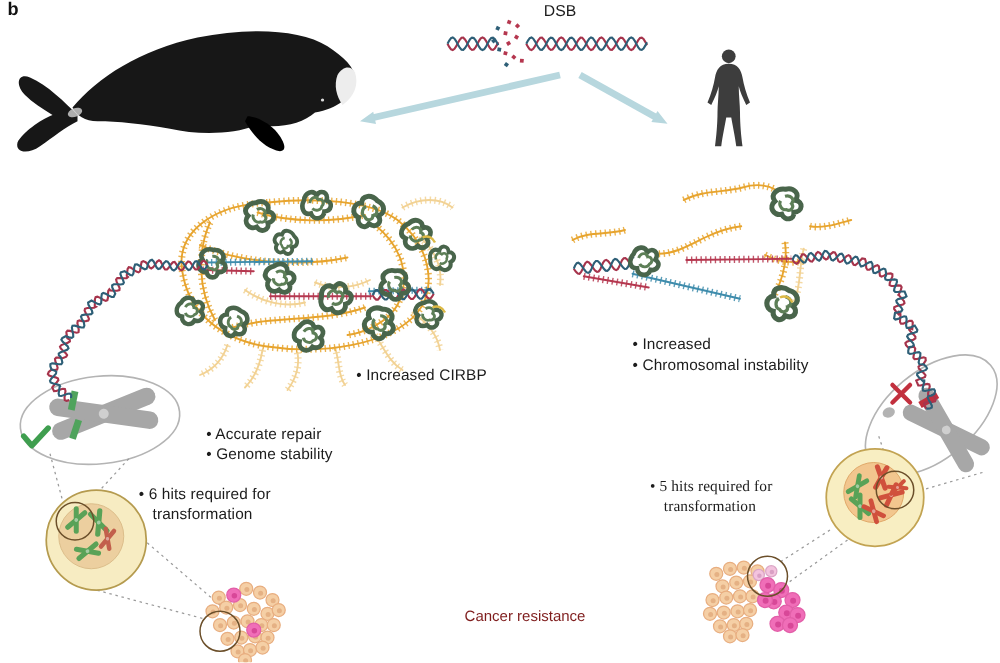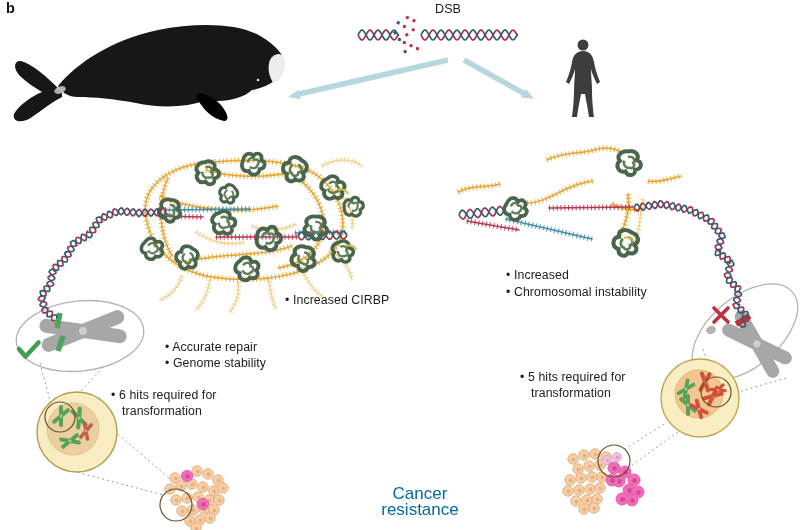--- a/index.html
+++ b/index.html
@@ -6,21 +6,21 @@
   #fig-wrap{position:relative;width:800px;height:530px;background:#ffffff;overflow:hidden;
             font-family:"Liberation Sans",sans-serif;}
   svg{position:absolute;left:0;top:0;}
   .note{position:absolute;font-size:12.3px;line-height:1.34;color:#1c1c1c;letter-spacing:.1px;}
   .hang{padding-left:11px;text-indent:-11px;}
   #label-b{position:absolute;left:6px;top:0px;font-size:14.5px;font-weight:bold;color:#111;}
   #dsb-label{position:absolute;left:419px;top:2px;width:42px;text-align:right;font-size:12.6px;color:#1c1c1c;}
   #right-outcomes .ln{line-height:17.2px;}
   #left-outcomes .ln{line-height:15.9px;}
   #footer-caption{position:absolute;left:352px;top:486px;width:136px;text-align:center;
-                  font-size:17px;line-height:15.6px;color:#0369a1;}
+                  font-size:12px;line-height:15.6px;color:#7f1d1d;}
   path.bristle{fill:none;stroke-width:1.5;stroke-linecap:round;}
   path.bristle-hair{fill:none;stroke-width:5.6;stroke-dasharray:1.1 2.7;opacity:.85;stroke-linecap:butt;}
   .dna-red{fill:none;stroke:#a6344c;stroke-width:1.7;}
   .dna-blue{fill:none;stroke:#2e5f77;stroke-width:1.7;}
   .dash{stroke:#9b9b9b;stroke-width:1;stroke-dasharray:2 3;fill:none;}
   .zoom-ellipse{fill:#fff;stroke:#b4b4b4;stroke-width:1.3;}
   .mini-circle{fill:none;stroke:#6b4f2a;stroke-width:1.2;}
 </style>
 </head>
 <body>
@@ -378,19 +378,19 @@
   <div class="ln">• Genome stability</div>
 </div>
 
 <div class="note hang" style="left:111px;top:387px;width:126px;">• 6 hits required for transformation</div>
 
 <div class="note" id="right-outcomes" style="left:506px;top:267px;">
   <div class="ln">• Increased</div>
   <div class="ln">• Chromosomal instability</div>
 </div>
 
-<div class="note hang" style="left:520px;top:369px;width:126px;">• 5 hits required for transformation</div>
+<div class="note hang" style="left:520px;top:381px;width:126px;font-family:Liberation Serif, serif;">• 5 hits required for transformation</div>
 
 <div id="footer-caption">
   <div>Cancer resistance</div>
 </div>
 
 </div>
 
 </body></html>

